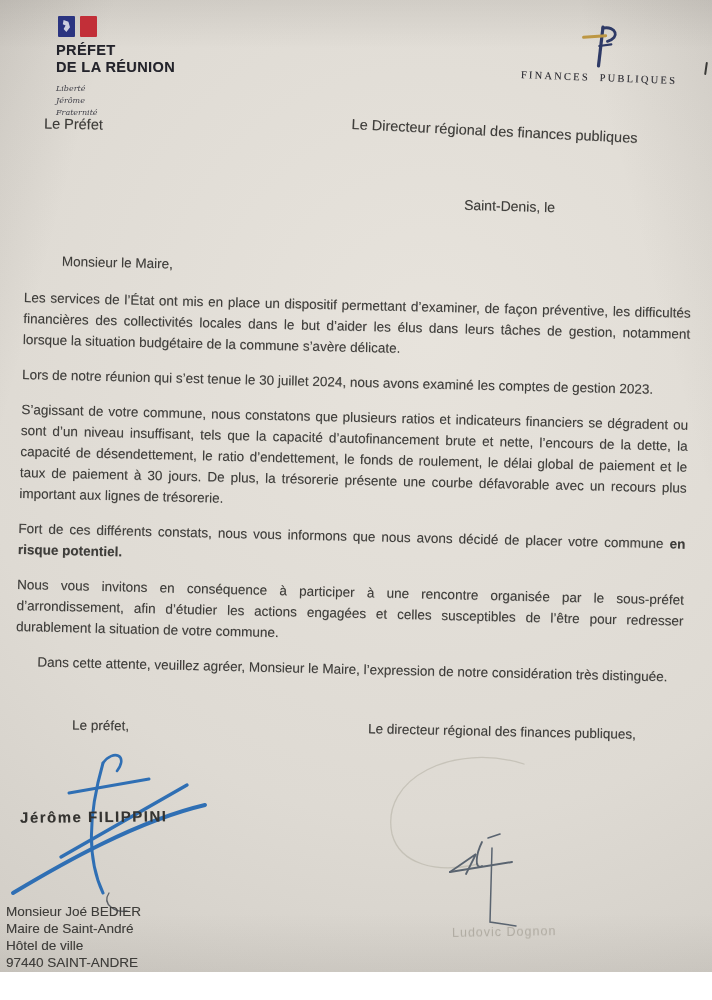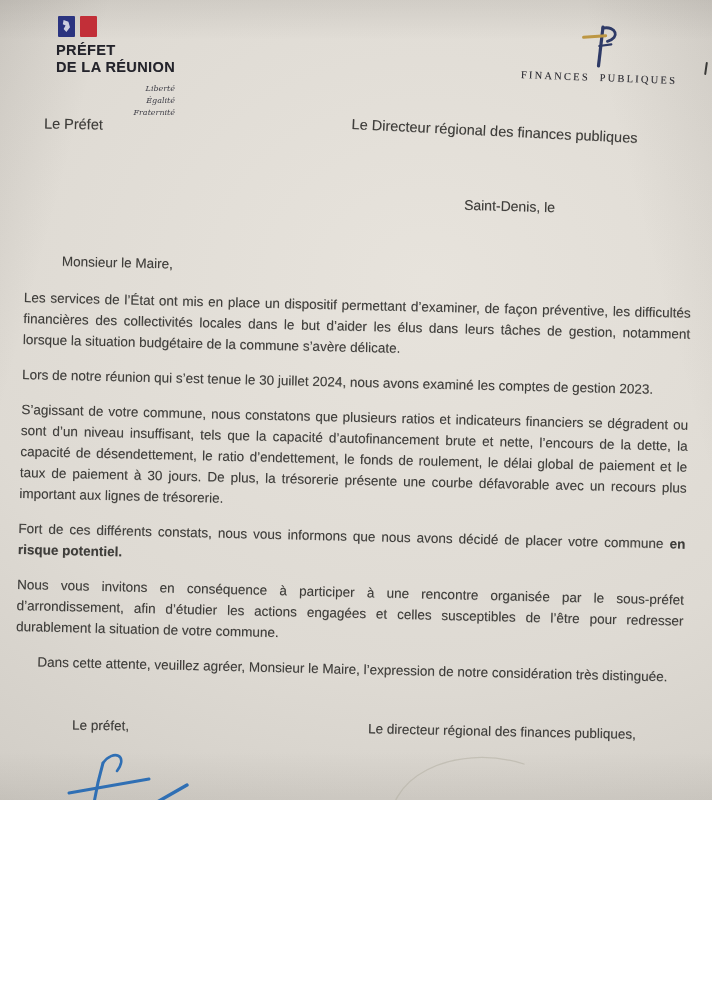--- a/index.html
+++ b/index.html
@@ -1,18 +1,18 @@
 <!DOCTYPE html>
 <html lang="fr"><head>
 <meta charset="utf-8">
 <style>
   html,body{margin:0;padding:0;}
   .page{
     position:relative;
-    width:712px;height:800px;
+    width:712px;height:972px;
     overflow:hidden;
     font-family:"Liberation Sans",sans-serif;
     color:#3e3d3a;
     background:
       linear-gradient(105deg, rgba(80,75,70,0.12) 0%, rgba(80,75,70,0) 12%),
       linear-gradient(255deg, rgba(80,75,70,0.10) 0%, rgba(80,75,70,0) 14%),
       linear-gradient(180deg, rgba(70,66,60,0.10) 0%, rgba(70,66,60,0) 5%, rgba(70,66,60,0) 94%, rgba(70,66,60,0.08) 100%),
       radial-gradient(120% 90% at 60% 35%, #e7e3dc 0%, #dedad3 55%, #d2cec7 85%, #c6c2bb 100%);
   }
   .soft{ text-shadow:0.3px 0.3px 0.6px rgba(62,60,56,0.35); }
@@ -24,21 +24,21 @@
   .flag.blue{ background:#2b3480; }
   .flag.red{ background:#c22f38; }
   .flag.blue::after{
     content:""; position:absolute; left:4px; top:4px; width:8px; height:12px;
     background:rgba(235,235,240,0.85);
     clip-path:polygon(20% 0,80% 15%,100% 60%,55% 100%,20% 75%,45% 45%,10% 35%);
   }
   .gov-title{ margin-top:5px; font-weight:700; font-size:14.5px; line-height:1.2;
     letter-spacing:0.4px; color:#23232b; }
   .motto{ margin-top:6px; font-family:"DejaVu Serif",serif; font-style:italic;
-    font-size:8px; line-height:1.5; color:#43434b;text-align:right; }
+    font-size:8px; line-height:1.5; color:#43434b; }
 
   .fp-logo{ position:absolute; right:24px; top:22px; width:176px; text-align:center;
     transform:rotate(2.2deg); }
   .fp-monogram{ display:block; margin:0 auto; }
   .fp-label{ margin-top:2px; font-family:"Liberation Serif",serif; font-size:10.5px;
     letter-spacing:2.2px; word-spacing:5px; color:#2c2c34; white-space:nowrap; }
 
   .pen-mark{ position:absolute; right:5px; top:62px; width:2px; height:13px;
     background:#3a3a38; transform:rotate(8deg); border-radius:1px; }
 
@@ -91,21 +91,21 @@
     <div class="flags">
       <div class="flag blue"></div>
       <div class="flag red"></div>
     </div>
     <div class="gov-title soft">
       <div>PRÉFET</div>
       <div>DE LA RÉUNION</div>
     </div>
     <div class="motto">
       <div>Liberté</div>
-      <div>Égalité</div>
+      <div>Jérôme</div>
       <div>Fraternité</div>
     </div>
   </div>
 
   <div class="fp-logo">
     <svg class="fp-monogram" width="58" height="48" viewBox="0 0 58 48">
       <path d="M31 5 L28 44" stroke="#2e3a66" stroke-width="3.2" fill="none" stroke-linecap="round"></path>
       <path d="M31 6 C44 3 49 15 36 19" stroke="#2e3a66" stroke-width="2.8" fill="none" stroke-linecap="round"></path>
       <path d="M12 16 L34 13.5" stroke="#bd9743" stroke-width="3" fill="none" stroke-linecap="round"></path>
       <path d="M28 24 L40 22" stroke="#2e3a66" stroke-width="2.2" fill="none" stroke-linecap="round"></path>
@@ -151,15 +151,21 @@
     <g stroke="#5a6470" fill="none" stroke-linecap="round">
       <path d="M88 122 L150 112" stroke-width="2"></path>
       <path d="M88 122 L114 104 L104 124" stroke-width="1.8"></path>
       <path d="M120 92 C 114 104, 112 120, 120 116" stroke-width="1.8"></path>
       <path d="M126 88 L138 84" stroke-width="1.6"></path>
       <path d="M130 98 L128 172 L154 176" stroke-width="1.5"></path>
     </g>
   </svg>
   <div class="sig-right-name">Ludovic Dognon</div>
 
+  <div class="recipient soft">
+    <div>Monsieur Joé BEDIER</div>
+    <div>Maire de Saint-André</div>
+    <div>Hôtel de ville</div>
+    <div>97440 SAINT-ANDRE</div>
+  </div>
 
 
 </div>
 
 </body></html>

